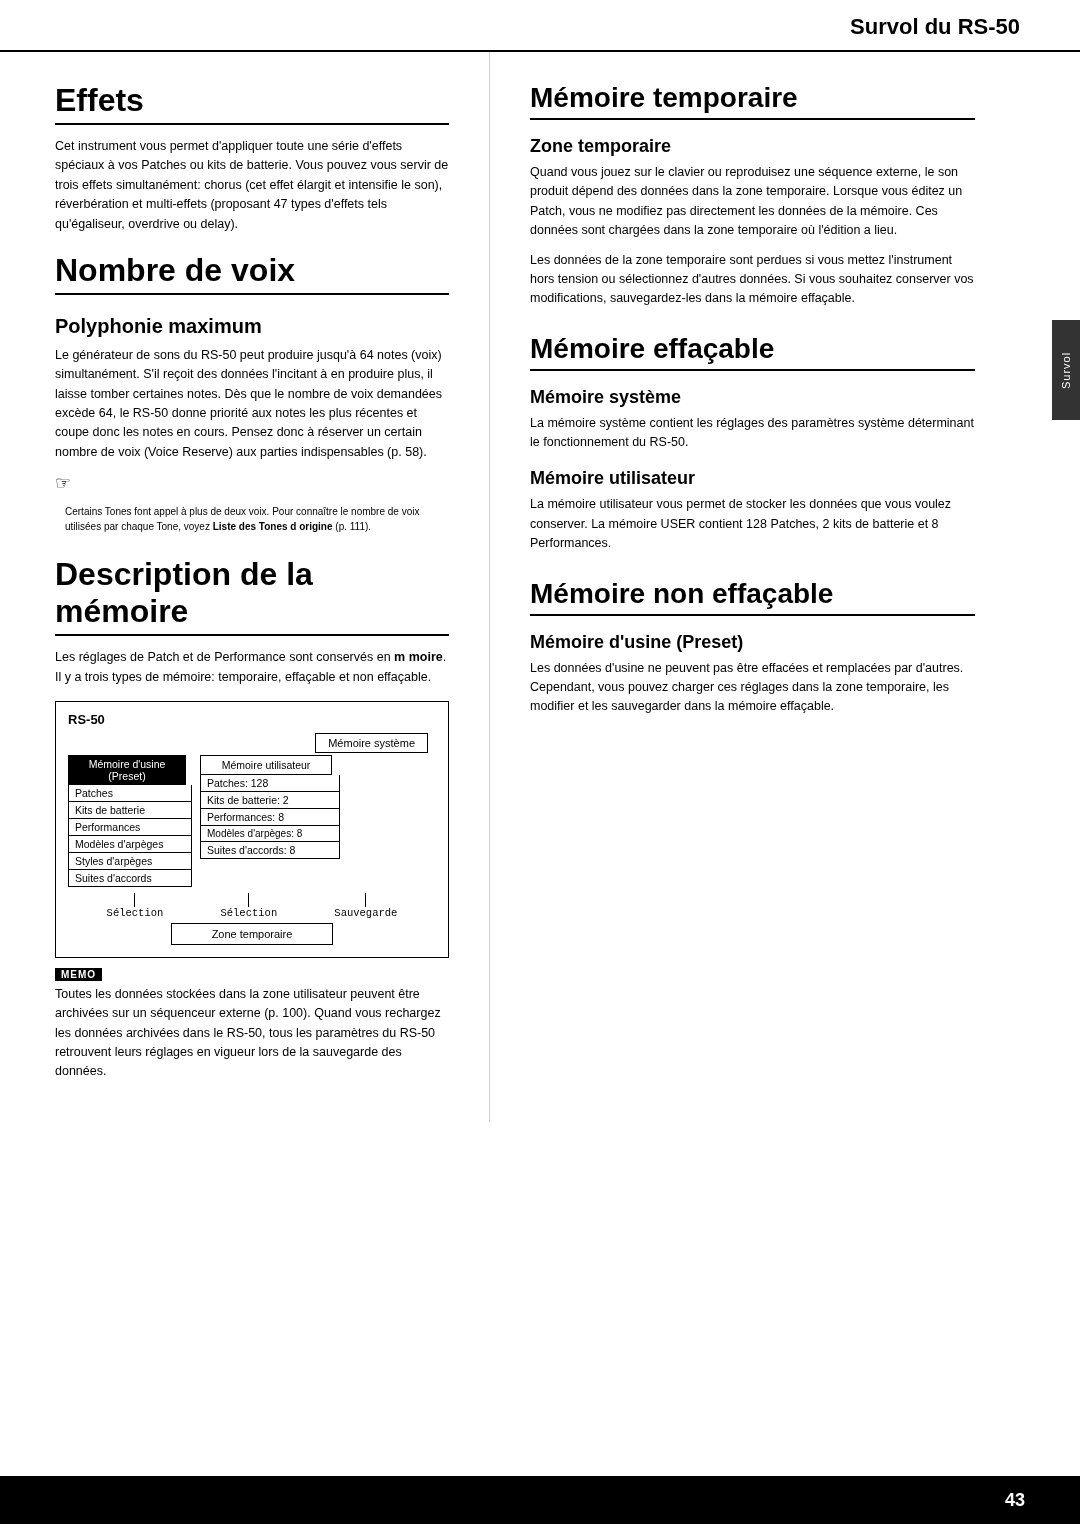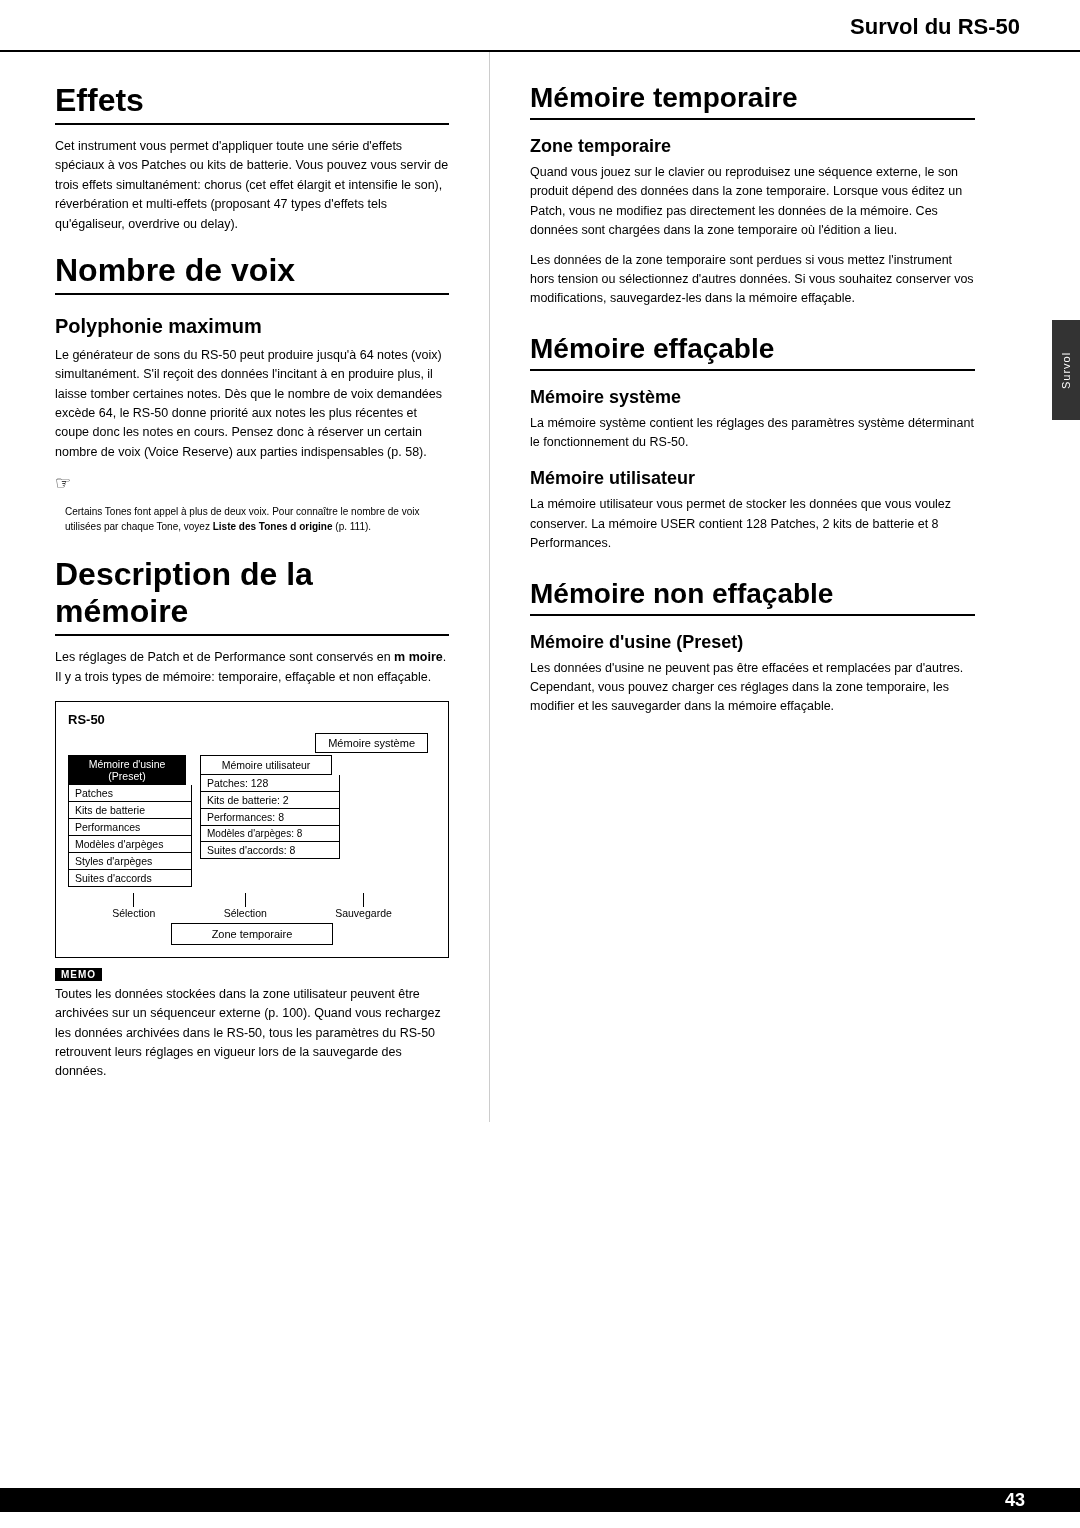--- a/index.html
+++ b/index.html
@@ -150,24 +150,24 @@
       color: #fff;
       font-size: 10px;
       padding: 1px 6px;
       font-weight: bold;
       letter-spacing: 1px;
     }
 
     
     .bottom-bar {
       position: absolute;
-      bottom: 16px;
+      bottom: 4px;
       left: 0;
       right: 0;
-      height: 24px;
+      height: 48px;
       background: #000;
       display: flex;
       align-items: center;
       justify-content: flex-end;
       padding-right: 55px;
       text-align: right;
     }
 
     .page-number {
       color: #fff;
@@ -239,21 +239,21 @@
           <div style="border:1px solid #000; border-top:none; width:140px;">
             <div style="border-bottom:1px solid #000; padding:2px 6px; font-size:10.5px;">Patches: 128</div>
             <div style="border-bottom:1px solid #000; padding:2px 6px; font-size:10.5px;">Kits de batterie: 2</div>
             <div style="border-bottom:1px solid #000; padding:2px 6px; font-size:10.5px;">Performances: 8</div>
             <div style="border-bottom:1px solid #000; padding:2px 6px; font-size:10px;">Modèles d'arpèges: 8</div>
             <div style="padding:2px 6px; font-size:10.5px;">Suites d'accords: 8</div>
           </div>
         </div>
       </div>
 
-      <div style="display:flex; flex-direction:row; justify-content:space-around; margin-top:6px; padding:0 10px; font-size:10.5px;">
+      <div style="display:flex; flex-direction:row; justify-content:space-around; margin-top:6px; padding:0 10px; font-size:10.5px;font-family:Liberation Mono, monospace;">
         <div style="display:flex;flex-direction:column;align-items:center;">
           <div style="width:1px;height:14px;background:#000;"></div>
           <div>Sélection</div>
         </div>
         <div style="display:flex;flex-direction:column;align-items:center;">
           <div style="width:1px;height:14px;background:#000;"></div>
           <div>Sélection</div>
         </div>
         <div style="display:flex;flex-direction:column;align-items:center;justify-content:center;">
           <div style="width:1px;height:14px;background:#000;"></div>

